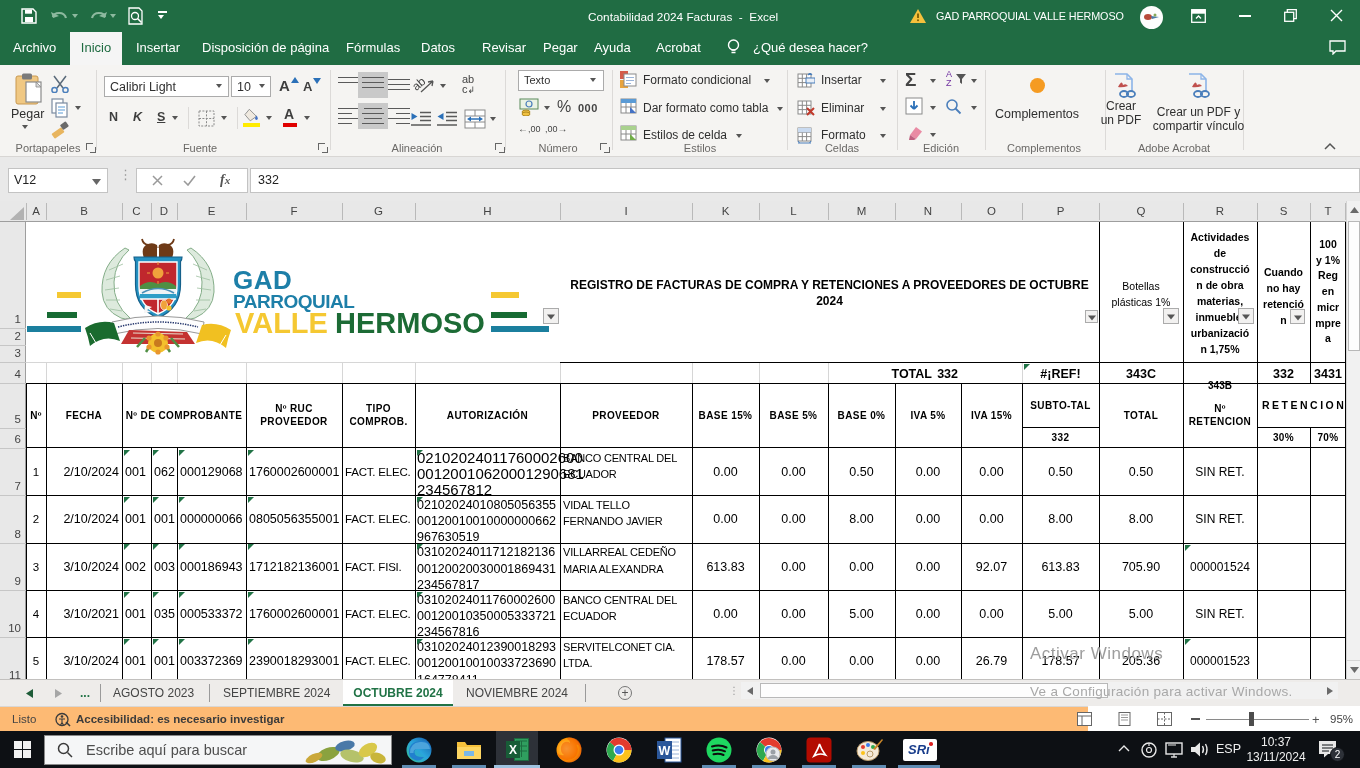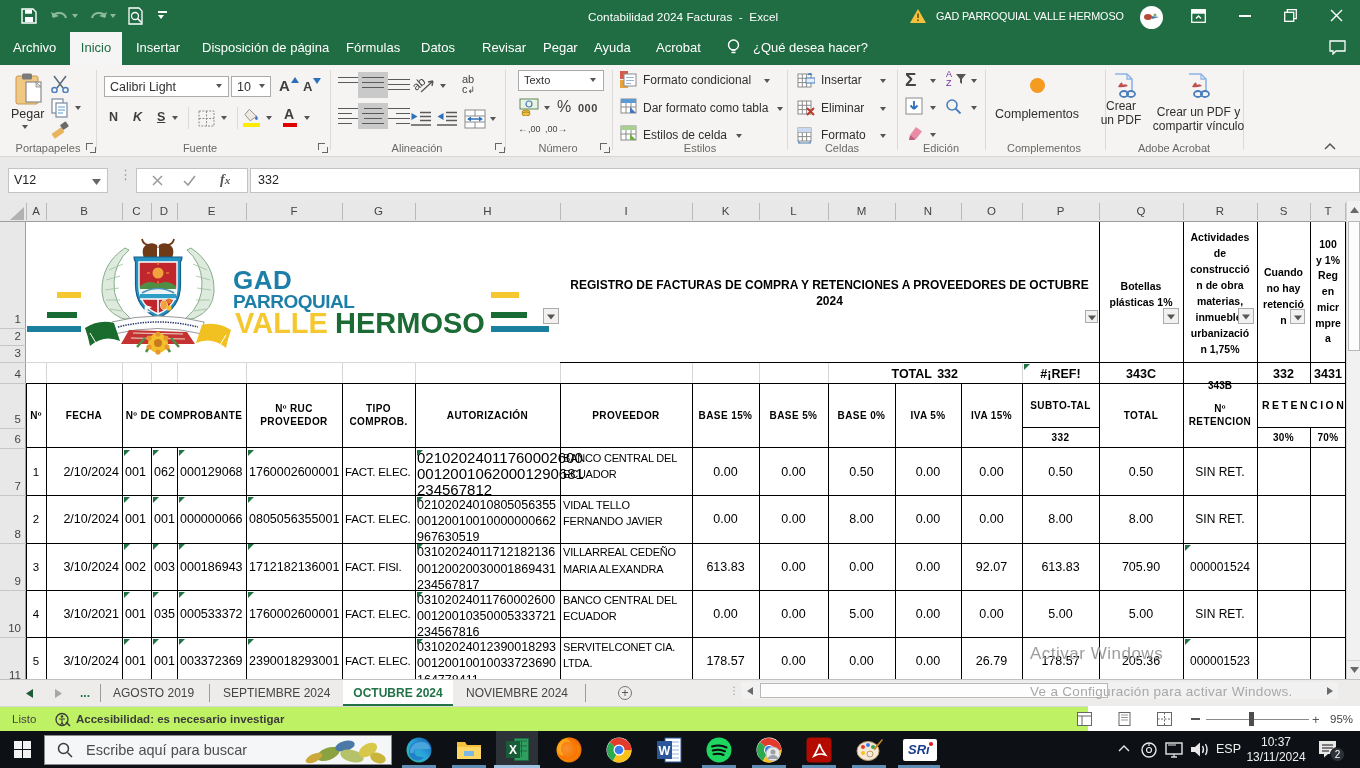--- a/index.html
+++ b/index.html
@@ -36,21 +36,21 @@
 .tri{position:absolute;width:0;height:0;border-top:6px solid #217346;border-right:6px solid transparent;}
 .dd{position:absolute;background:#f2f1f0;border:1px solid #ababab;}
 .dd:after{content:'';position:absolute;left:50%;top:50%;transform:translate(-50%,-30%);width:0;height:0;border-left:4px solid transparent;border-right:4px solid transparent;border-top:5px solid #555;}
 
 #vsb{left:1346px;top:201px;width:14px;height:478px;background:#f1f1f1;border-left:1px solid #d4d4d4;}
 
 #shbar{left:0;top:679px;width:1360px;height:27px;background:#eeecea;border-top:1px solid #c2c0be;}
 .sht{position:absolute;top:0px;height:26px;font-size:12px;color:#444;line-height:26px;}
 .shsep{position:absolute;top:4px;height:18px;width:1px;background:#9a9a9a;}
 
-#sbar{left:0;top:706px;width:1088px;height:25px;background:#bef264;border-top:1px solid #d9d7d5;}
+#sbar{left:0;top:706px;width:1088px;height:25px;background:#fdba74;border-top:1px solid #d9d7d5;}
 
 #task{left:0;top:731px;width:1360px;height:37px;background:#0d1014;}
 .tbul{position:absolute;top:34px;height:3px;background:#5f8cb3;}
 </style></head>
 <body>
 <div id="page">
 <div class="abs" id="titlebar">
       <svg class="abs" style="left:20px;top:7px" width="18" height="18" viewBox="0 0 18 18">
         <path d="M2 2h11l3 3v11H2z" fill="none" stroke="#fff" stroke-width="1.4"></path>
         <rect x="5" y="10" width="8" height="5" fill="#fff"></rect>
@@ -474,21 +474,21 @@
       <div class="bl" style="left:560px;top:140px;width:786px;height:1.4px"></div>
       <div class="bl" style="left:26px;top:161px;width:1320px;height:1.4px"></div>
       <div class="bl" style="left:26px;top:225px;width:1320px;height:1.4px"></div>
       <div class="bl" style="left:26px;top:273px;width:1320px;height:1.4px"></div>
       <div class="bl" style="left:26px;top:320.6px;width:1320px;height:1.4px"></div>
       <div class="bl" style="left:26px;top:368px;width:1320px;height:1.4px"></div>
       <div class="bl" style="left:26px;top:415px;width:1320px;height:1.4px"></div>
       <div class="bl" style="left:1022px;top:205px;width:77px;height:1.4px"></div>
       <div class="bl" style="left:1257px;top:205px;width:89px;height:1.4px"></div>
       <div class="ct" style="left:560px;top:55px;width:539px;text-align:center;font-weight:bold;font-size:12px;line-height:16px">REGISTRO DE FACTURAS DE COMPRA Y RETENCIONES A PROVEEDORES DE OCTUBRE<br>2024</div>
-      <div class="ct" style="left:1099px;top:56px;width:84px;text-align:center;font-weight:bold;font-size:10.5px;line-height:16px">Botellas<br>plásticas 1%</div>
+      <div class="ct" style="left:1099px;top:56px;width:84px;text-align:center;font-weight:normal;font-size:10.5px;line-height:16px">Botellas<br>plásticas 1%</div>
       <div class="ct" style="left:1183px;top:7px;width:74px;text-align:center;font-weight:bold;font-size:10.5px;line-height:16px">Actividades<br>de<br>construcció<br>n de obra<br>materias,<br>inmueble,<br>urbanizació<br>n 1,75%</div>
       <div class="ct" style="left:1257px;top:42px;width:53px;text-align:center;font-weight:bold;font-size:10.5px;line-height:16px">Cuando<br>no hay<br>retenció<br>n</div>
       <div class="ct" style="left:1310px;top:15px;width:36px;text-align:center;font-weight:bold;font-size:10.5px;line-height:15.7px">100<br>y 1%<br>Reg<br>en<br>micr<br>mpre<br>a</div>
       <div class="dd" style="left:543px;top:86px;width:16px;height:16px"></div>
       <div class="dd" style="left:1085px;top:88px;width:13px;height:13px"></div>
       <div class="dd" style="left:1163px;top:86px;width:16px;height:16px"></div>
       <div class="dd" style="left:1238px;top:86px;width:16px;height:16px"></div>
       <div class="dd" style="left:1290px;top:87px;width:15px;height:15px"></div>
       <div class="ct" style="left:828px;top:144px;width:104px;text-align:right;font-weight:bold;font-size:12.5px">TOTAL</div>
       <div class="ct" style="left:880px;top:144px;width:78px;text-align:right;font-weight:bold;font-size:12.5px">332</div>
@@ -704,21 +704,21 @@
     </div>
     <div class="abs" id="shbar">
       <svg class="abs" style="left:26px;top:9px" width="7" height="9" viewBox="0 0 7 9">
         <path d="M7 0 L0 4.5 L7 9z" fill="#1e5c38"></path>
       </svg>
       <svg class="abs" style="left:55px;top:9px" width="7" height="9" viewBox="0 0 7 9">
         <path d="M0 0 L7 4.5 L0 9z" fill="#a6a6a6"></path>
       </svg>
       <div class="sht" style="left:80px;font-weight:bold;color:#217346">...</div>
       <div class="shsep" style="left:100px"></div>
-      <div class="sht" style="left:113px">AGOSTO 2019</div>
+      <div class="sht" style="left:113px">AGOSTO 2023</div>
       <div class="shsep" style="left:209px"></div>
       <div class="sht" style="left:223px">SEPTIEMBRE 2024</div>
       <div class="abs" style="left:343px;top:0;width:110px;height:26px;background:#fff;border-bottom:2.5px solid #217346"></div>
       <div class="sht" style="left:343px;width:110px;text-align:center;font-weight:bold;color:#217346">OCTUBRE 2024</div>
       <div class="sht" style="left:466px">NOVIEMBRE 2024</div>
       <div class="shsep" style="left:585px"></div>
       <div class="abs" style="left:618px;top:6px;width:14px;height:14px;border-radius:50%;border:1px solid #767676;color:#555;font-size:12px;text-align:center;line-height:12px">+</div>
       <div class="abs" style="left:729px;top:8px;font-size:10px;color:#999;line-height:5px">⋮</div>
       <div class="abs" style="left:741px;top:2px;width:597px;height:17px;background:#f1f1f1"></div>
       <svg class="abs" style="left:747px;top:7px" width="6" height="8" viewBox="0 0 6 8">

